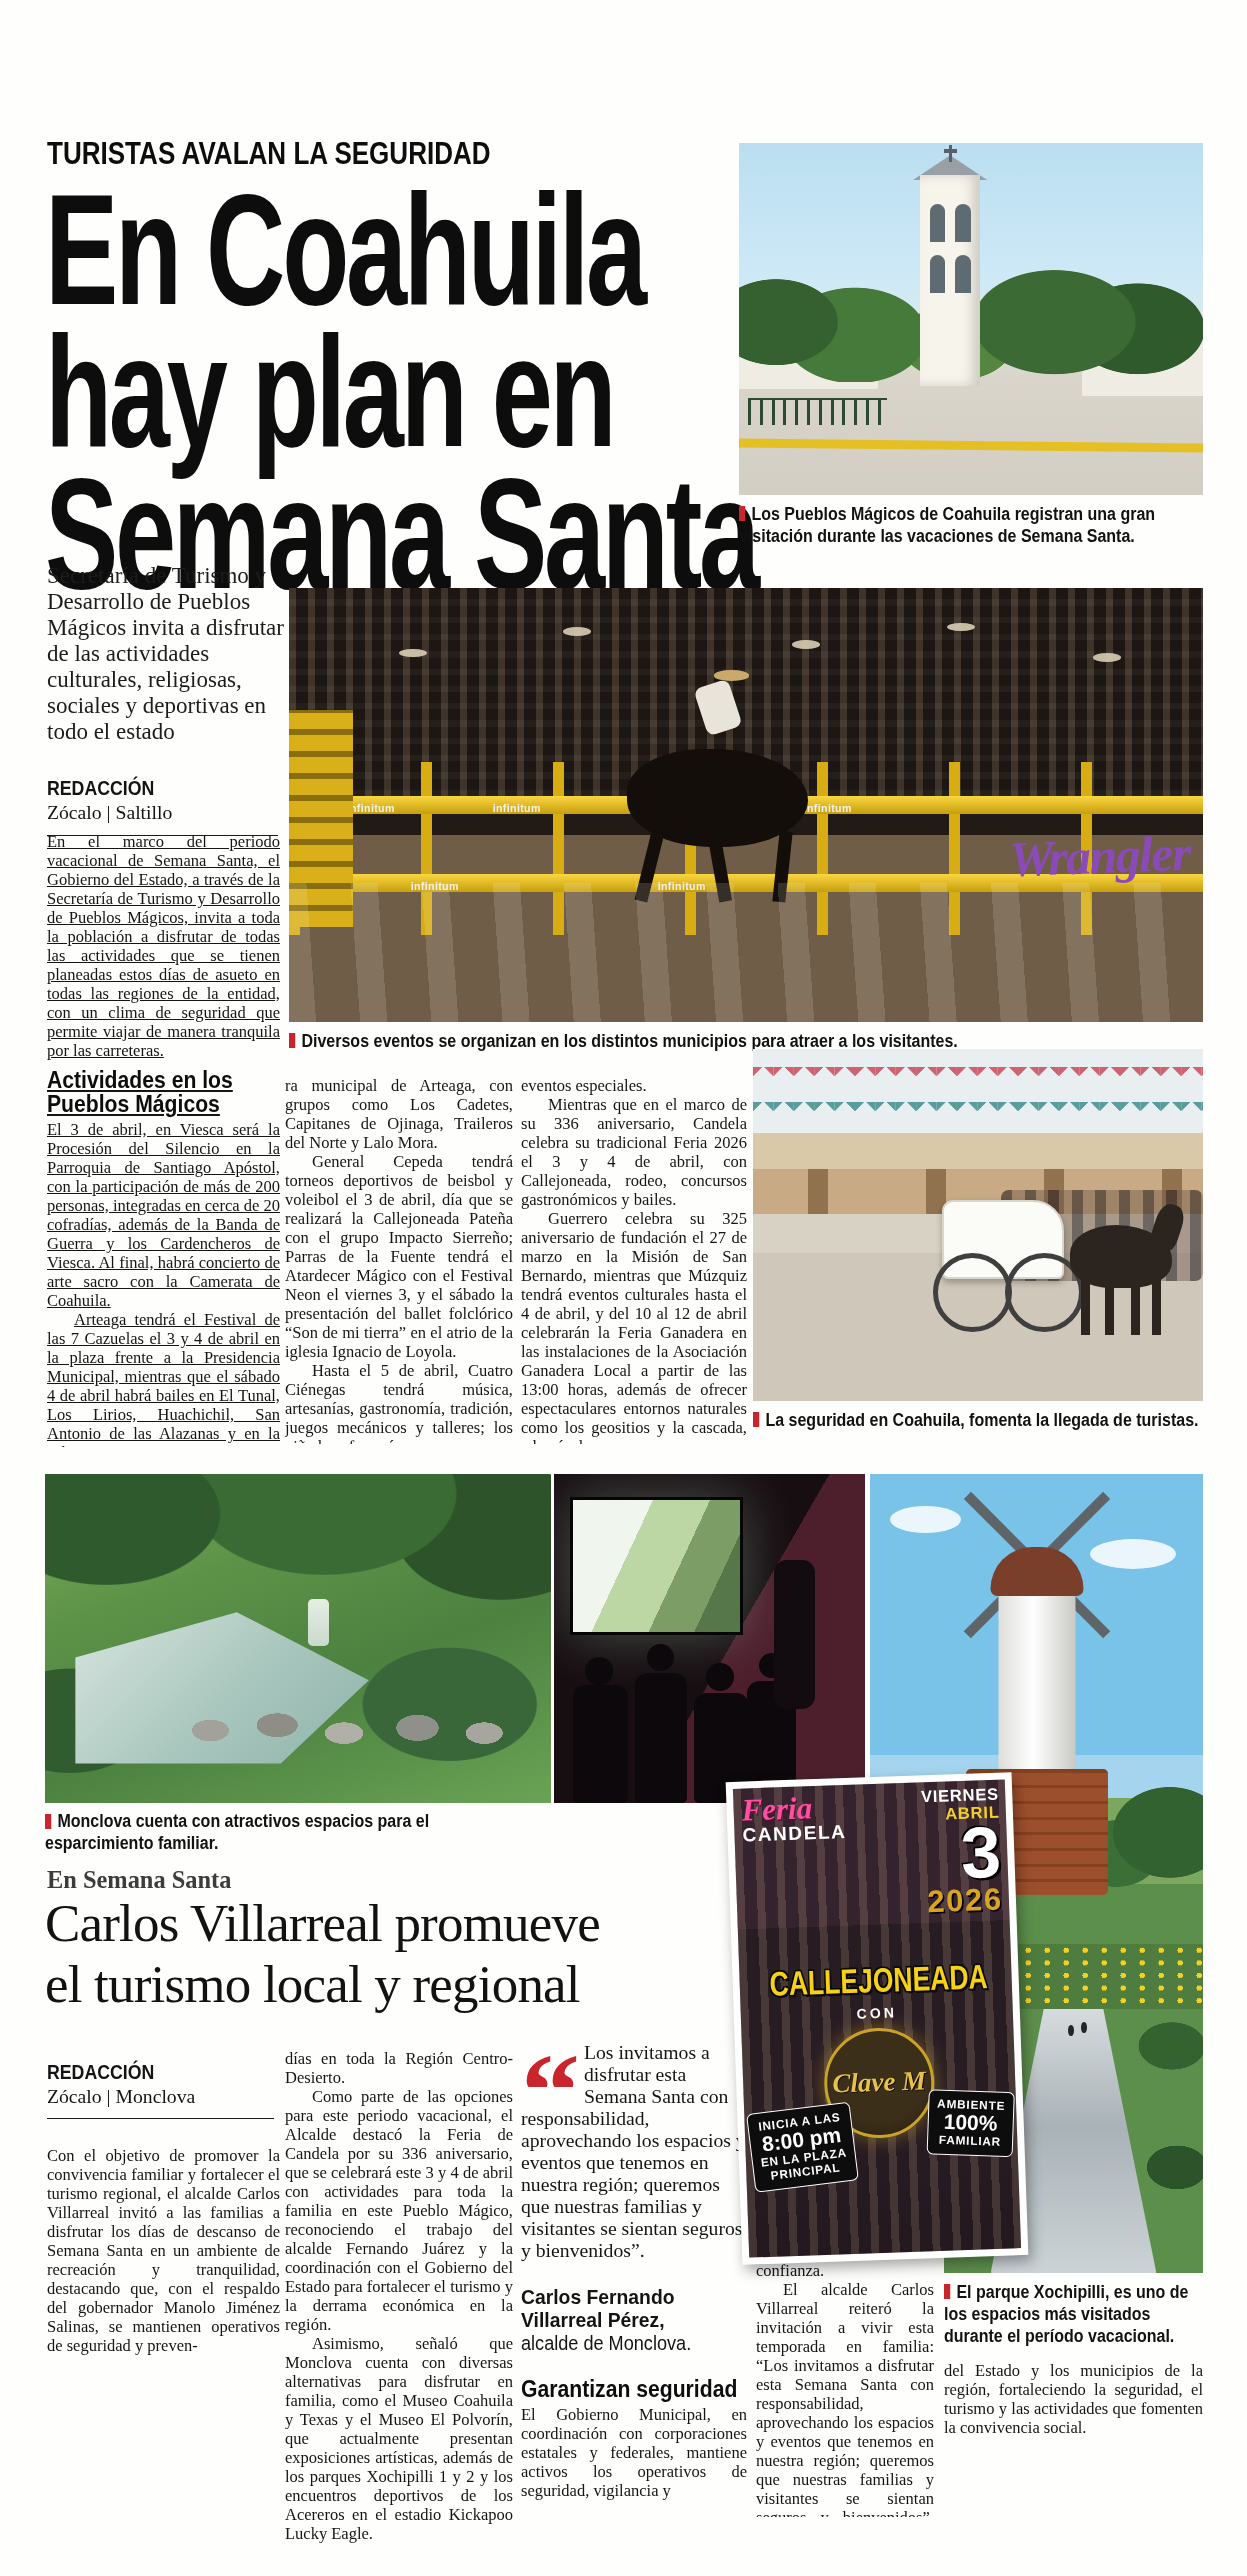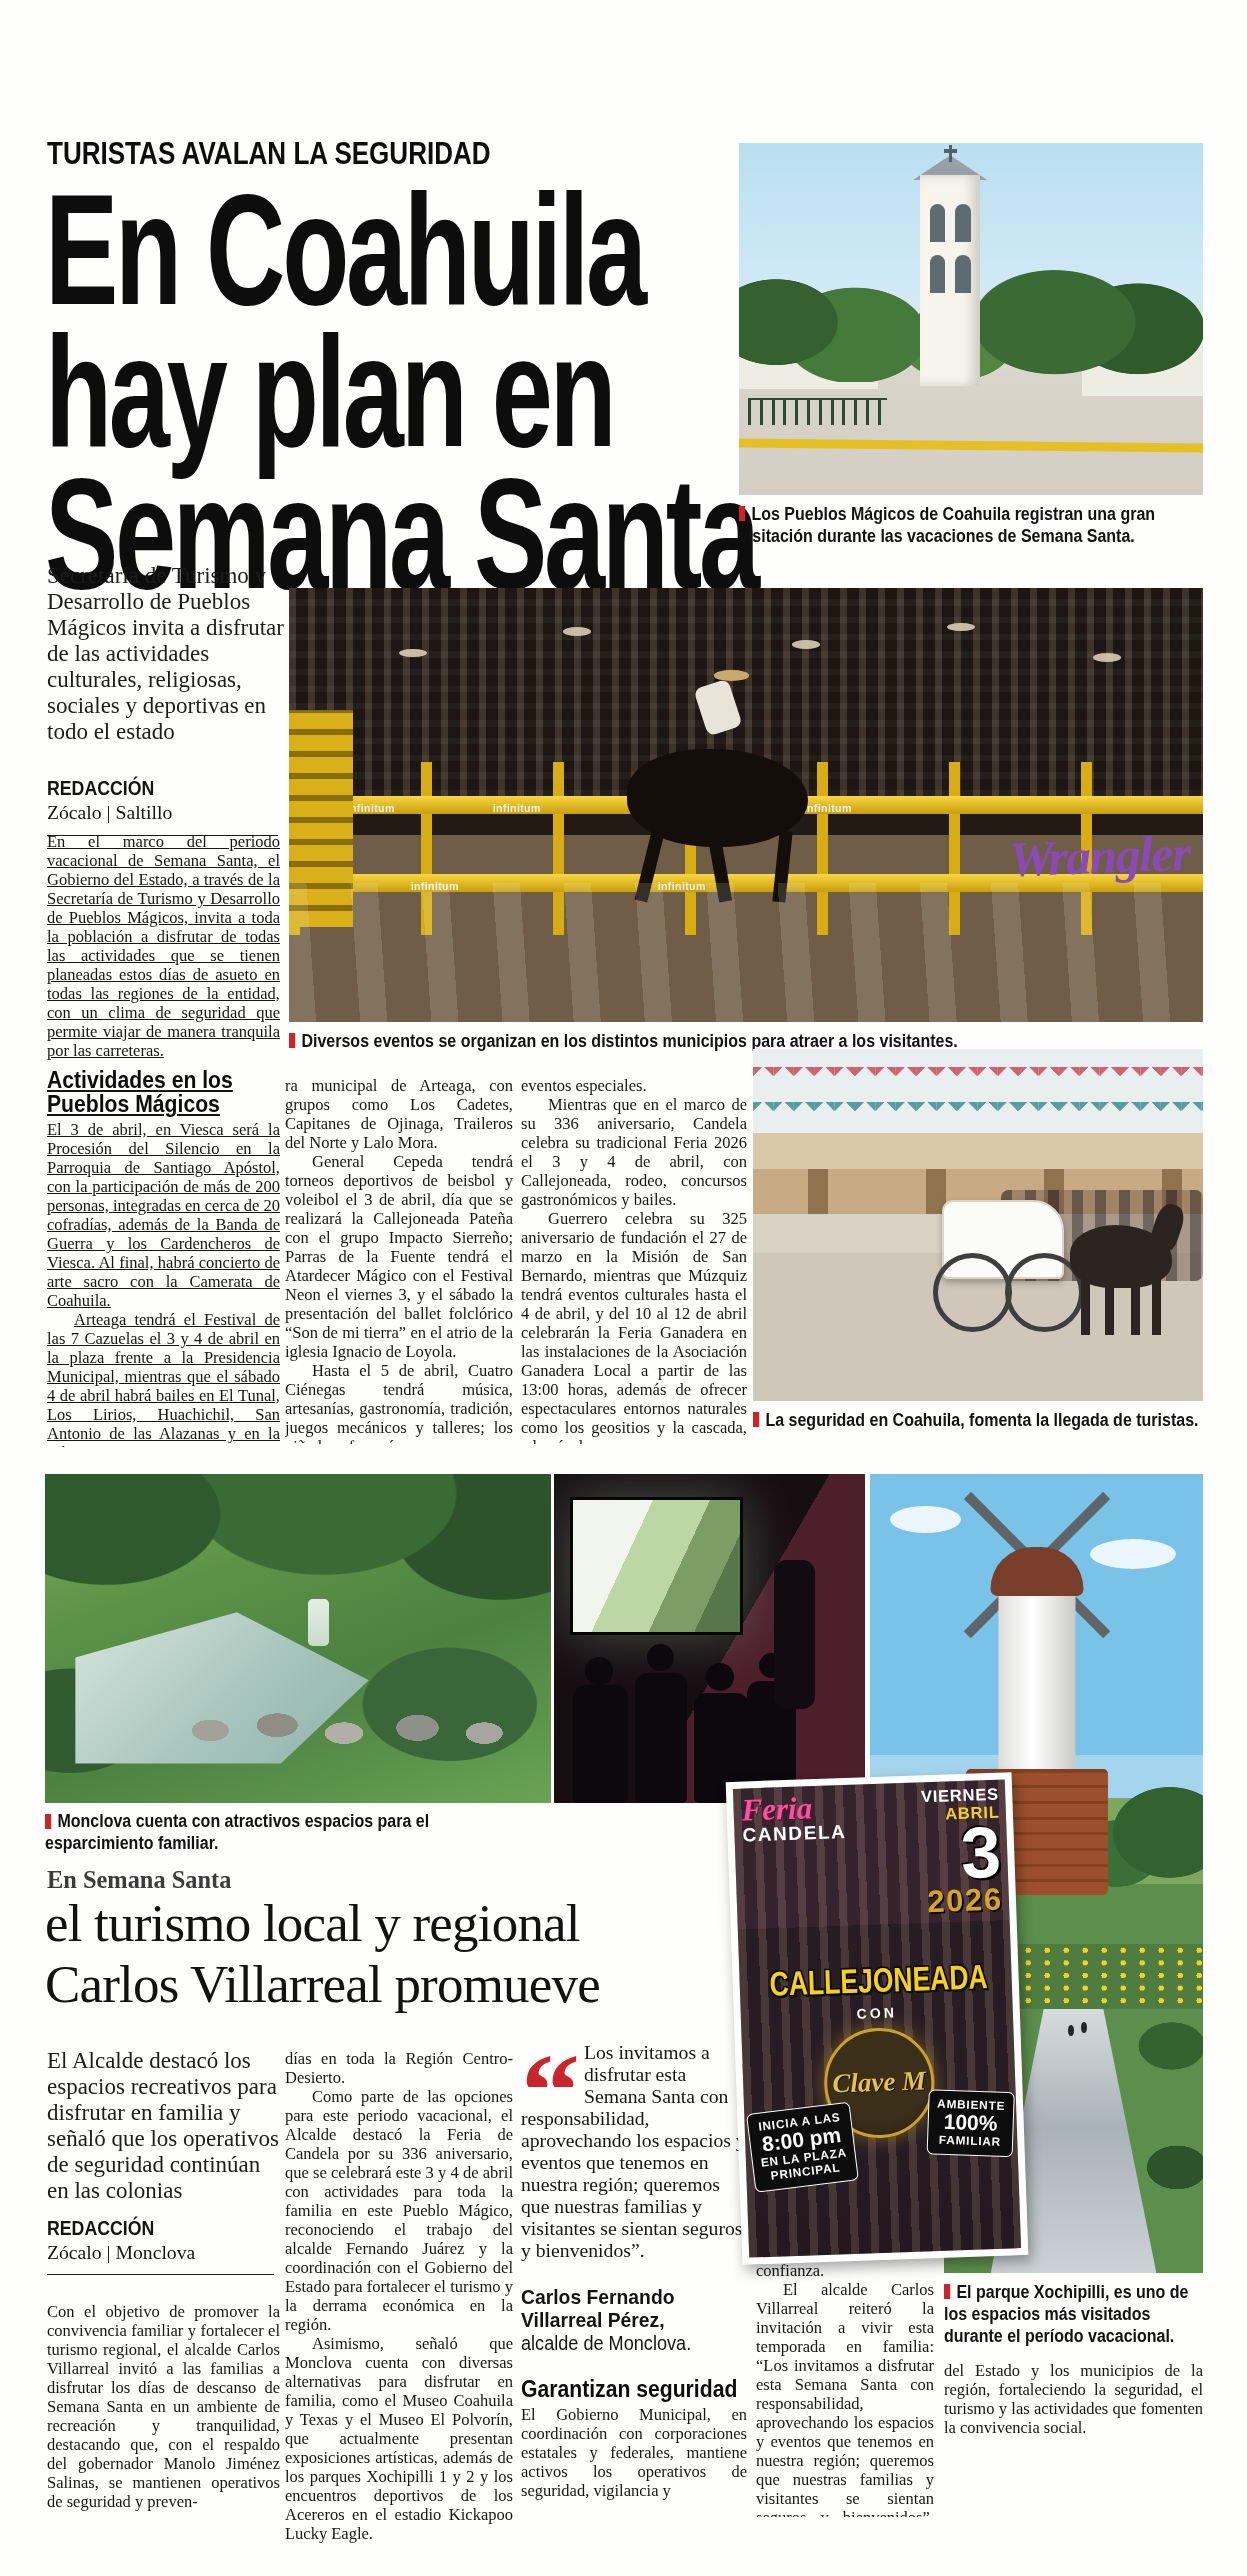--- a/index.html
+++ b/index.html
@@ -356,26 +356,25 @@
     <div class="flowers"></div>
   </div>
   <div class="abs capwrap" style="left:45px;top:1810px;width:519px;">
     <div class="figcap">
       <span class="bullet"></span><span>Monclova cuenta con atractivos espacios para el esparcimiento familiar.</span>
     </div>
   </div>
 
   <div class="abs eyebrow" style="left:47px;top:1867px;">En Semana Santa</div>
   <div class="abs" style="left:45px;top:1893px;">
+    <div class="h2line">Carlos Villarreal promueve</div>
     <div class="h2line">el turismo local y regional</div>
-    <div class="h2line">Carlos Villarreal promueve</div>
   </div>
 
   <div class="abs" style="left:47px;top:2048px;width:236px;">
-    <div class="deck">El Alcalde destacó los espacios recreativos para disfrutar en familia y señaló que los operativos de seguridad continúan en  las colonias</div>
     <div class="byl" style="margin-top:14px;">REDACCIÓN</div>
     <div class="loc">Zócalo | Monclova</div>
     <div class="rule" style="margin-top:11px;"></div>
     <div class="body" style="margin-top:27px;height:236px;overflow:hidden;width:233px;">
       <p>Con el objetivo de promover la convivencia familiar y fortalecer el turismo regional, el alcalde Carlos Villarreal invitó a las familias a disfrutar los días de descanso de Semana Santa en un ambiente de recreación y tranquilidad, destacando que, con el respaldo del gobernador Manolo Jiménez Salinas, se mantienen operativos de seguridad y preven-</p>
     </div>
   </div>
 
   <div class="abs body" style="left:285px;top:2049px;width:228px;height:503px;overflow:hidden;">
     <p>días en toda la Región Centro-Desierto.</p>

